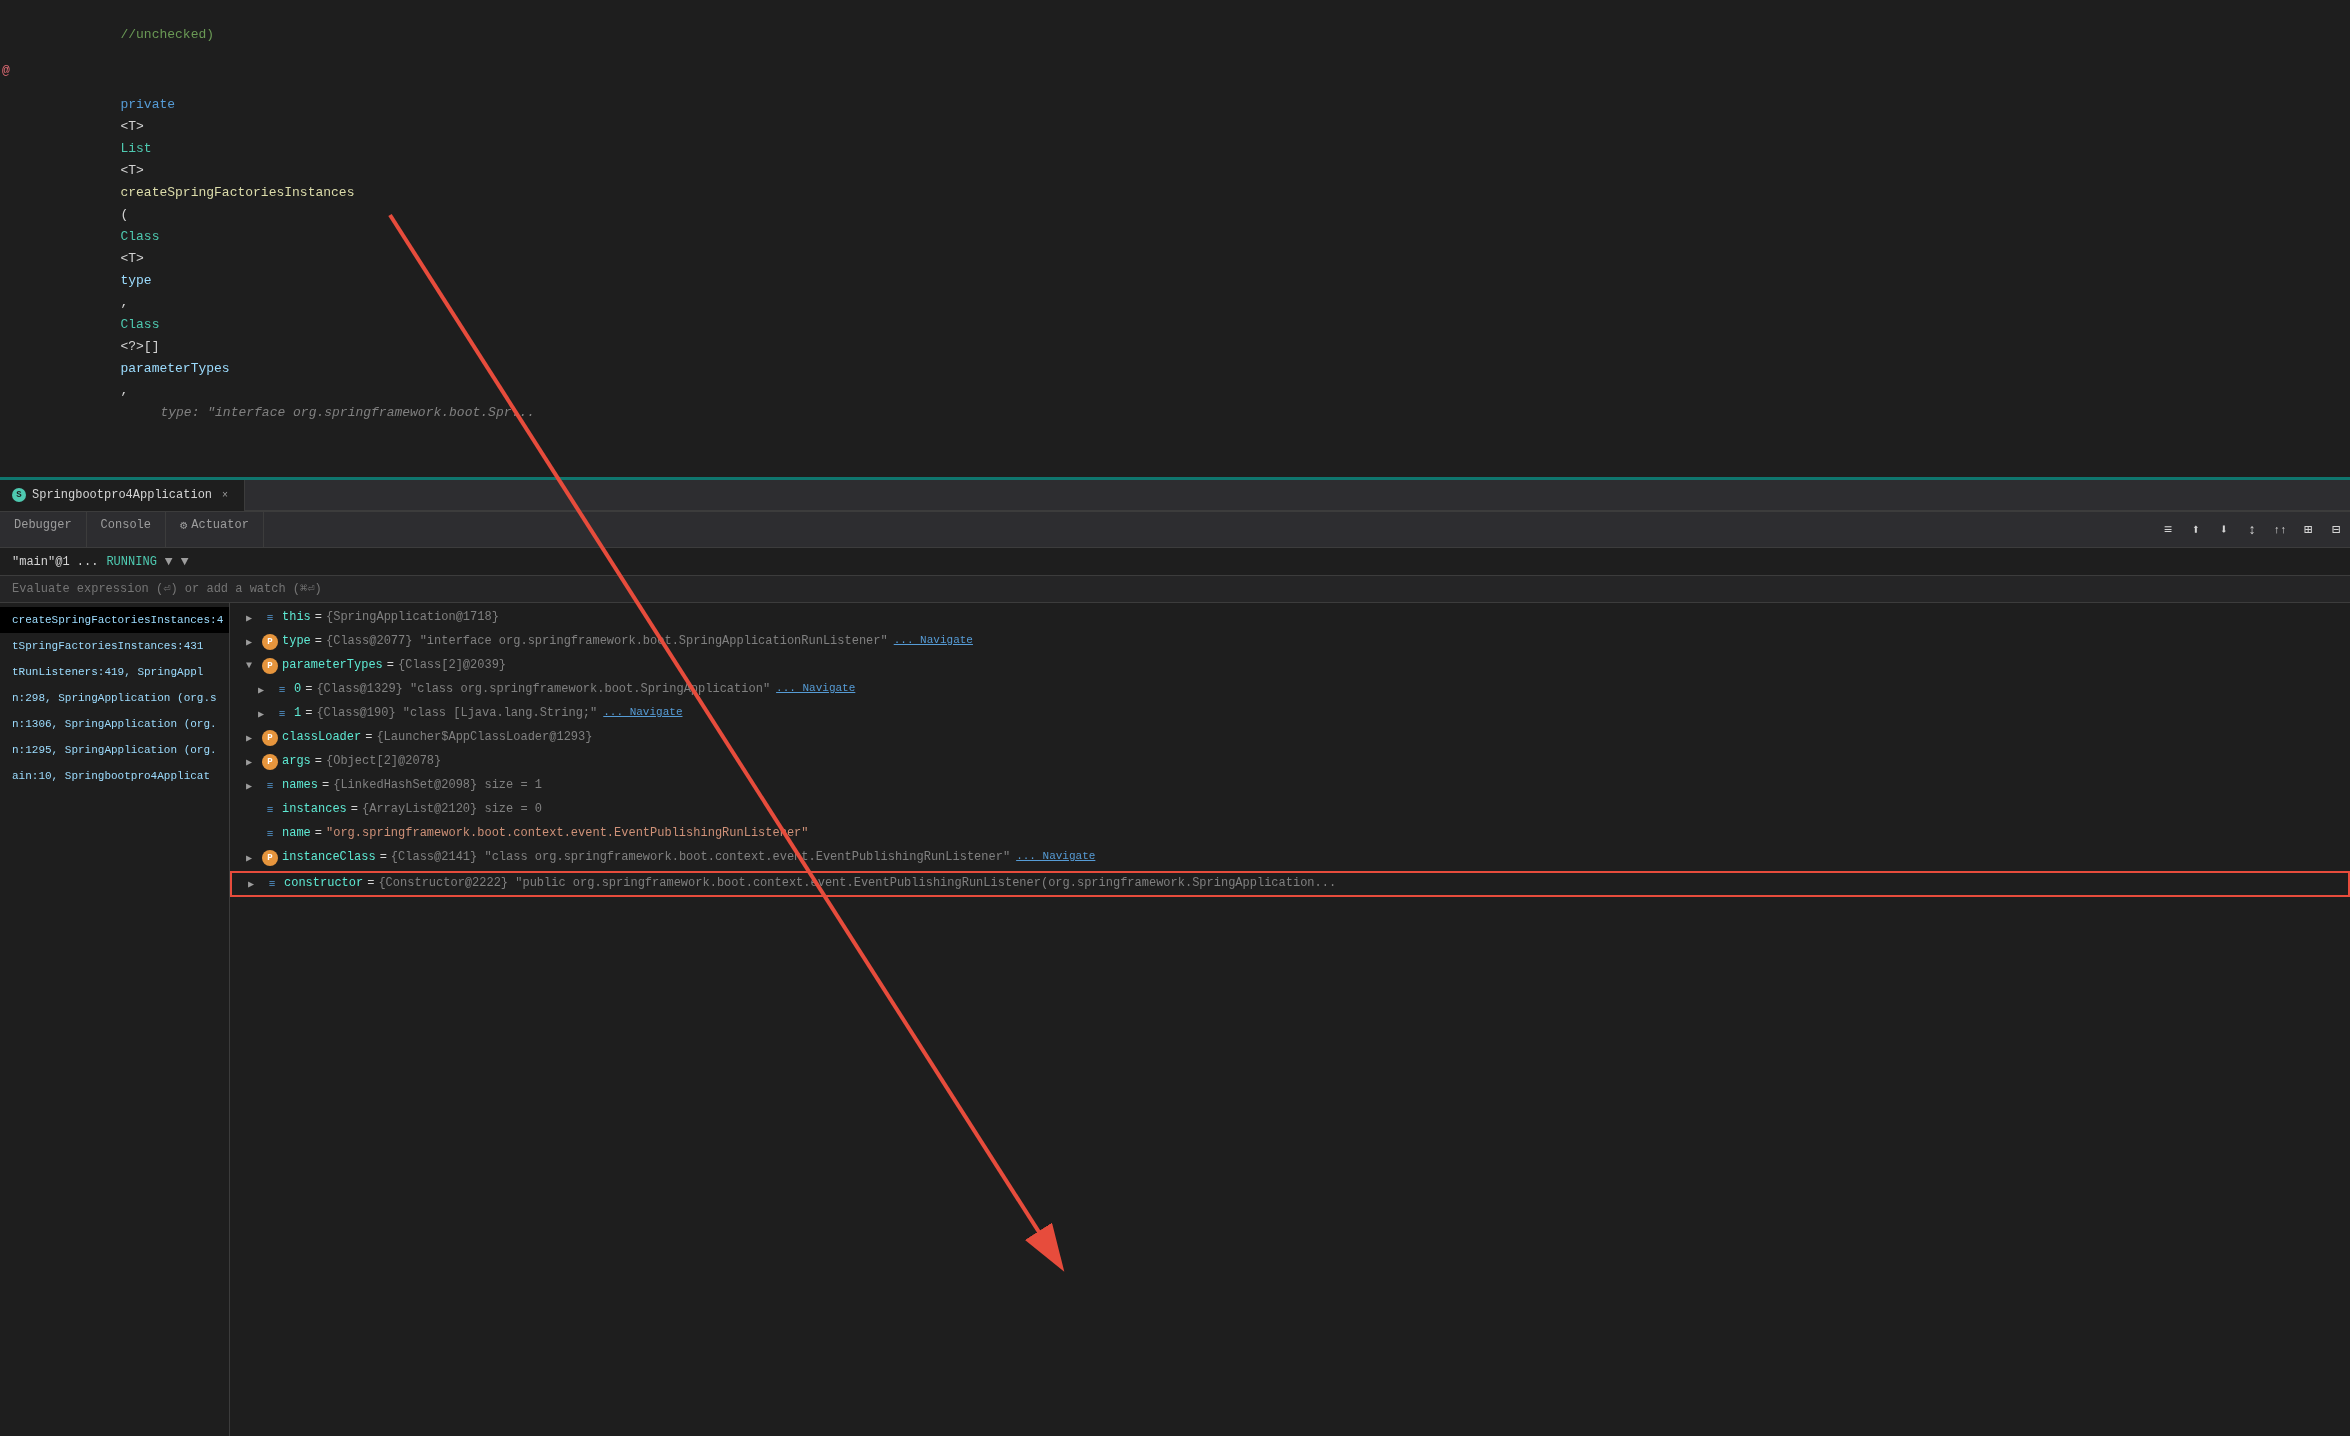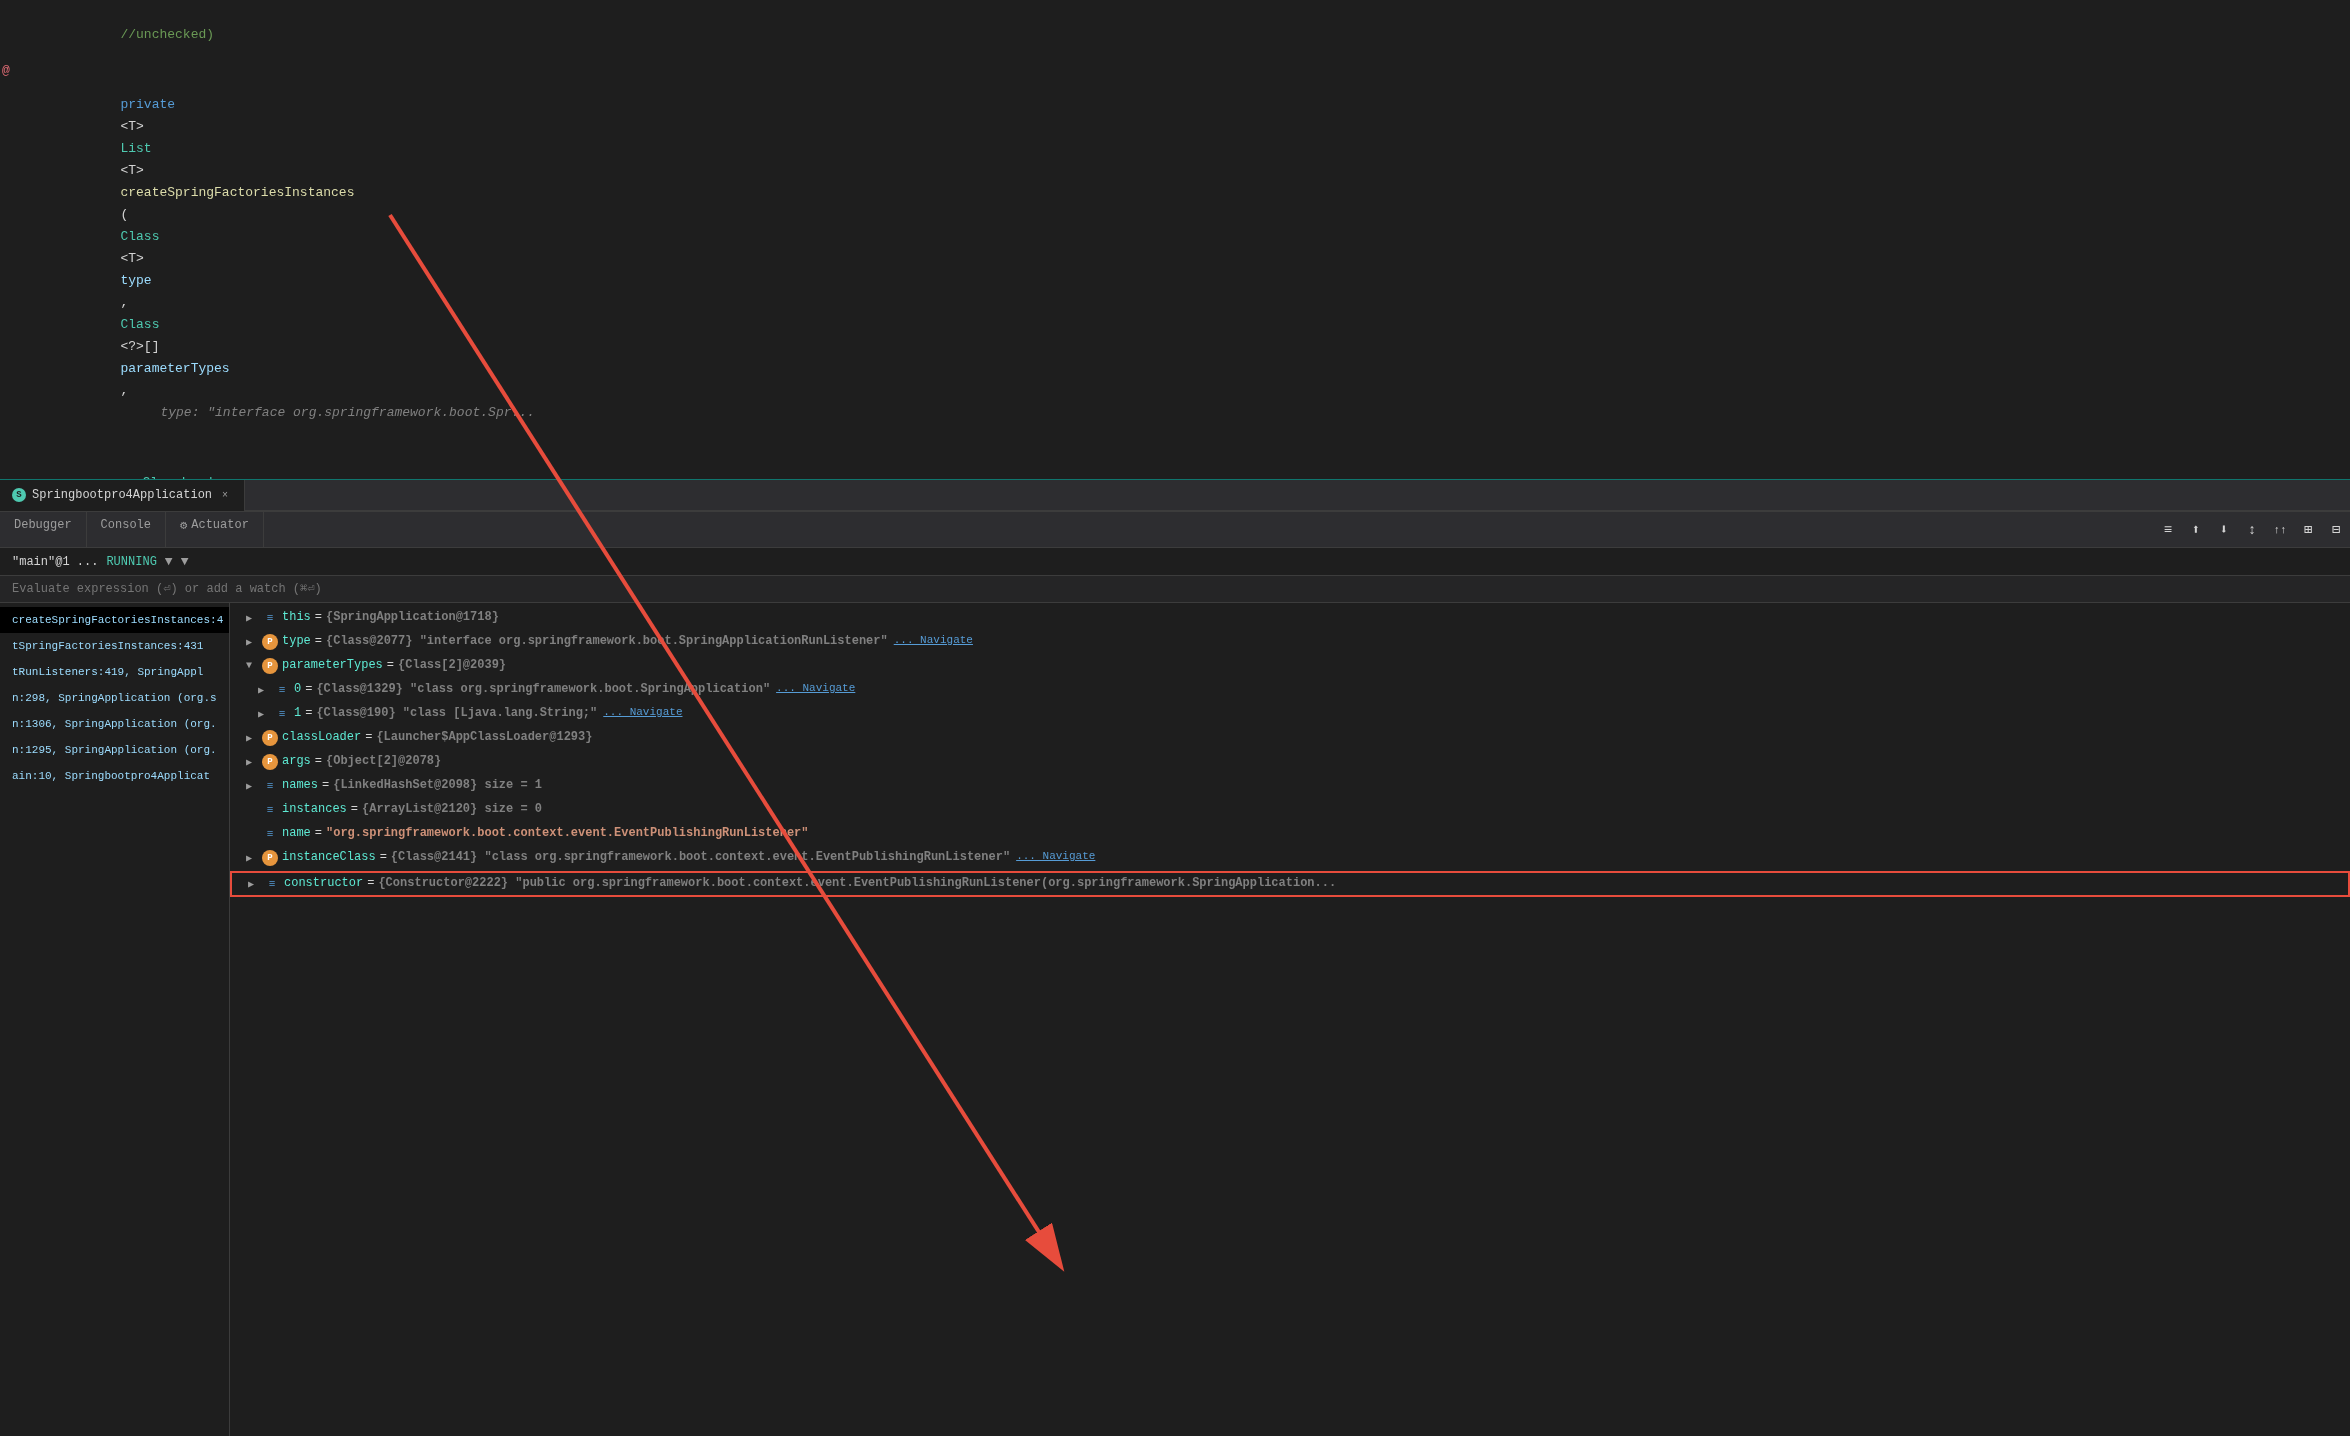--- a/index.html
+++ b/index.html
@@ -13,21 +13,21 @@
       overflow: hidden;
     }
 
     
     .code-editor {
       background: #1e1e1e;
       padding: 0;
       position: relative;
       height: 480px;
       overflow: hidden;
-      border-bottom: 1px solid #0f766e;
+      border-bottom: 3px solid #0f766e;
     }
 
     .code-line {
       display: flex;
       align-items: flex-start;
       min-height: 26px;
       padding: 0 0 0 0;
       position: relative;
     }
 
@@ -273,21 +273,20 @@
       margin-right: 4px;
     }
 
     .var-eq {
       color: #d4d4d4;
       margin-right: 4px;
     }
 
     .var-value {
       color: #ce9178;
-      font-weight: bold;
     }
 
     .var-value.gray { color: #808080; }
 
     .navigate-link {
       color: #569cd6;
       margin-left: 6px;
       text-decoration: underline;
       cursor: pointer;
       font-size: 11px;

